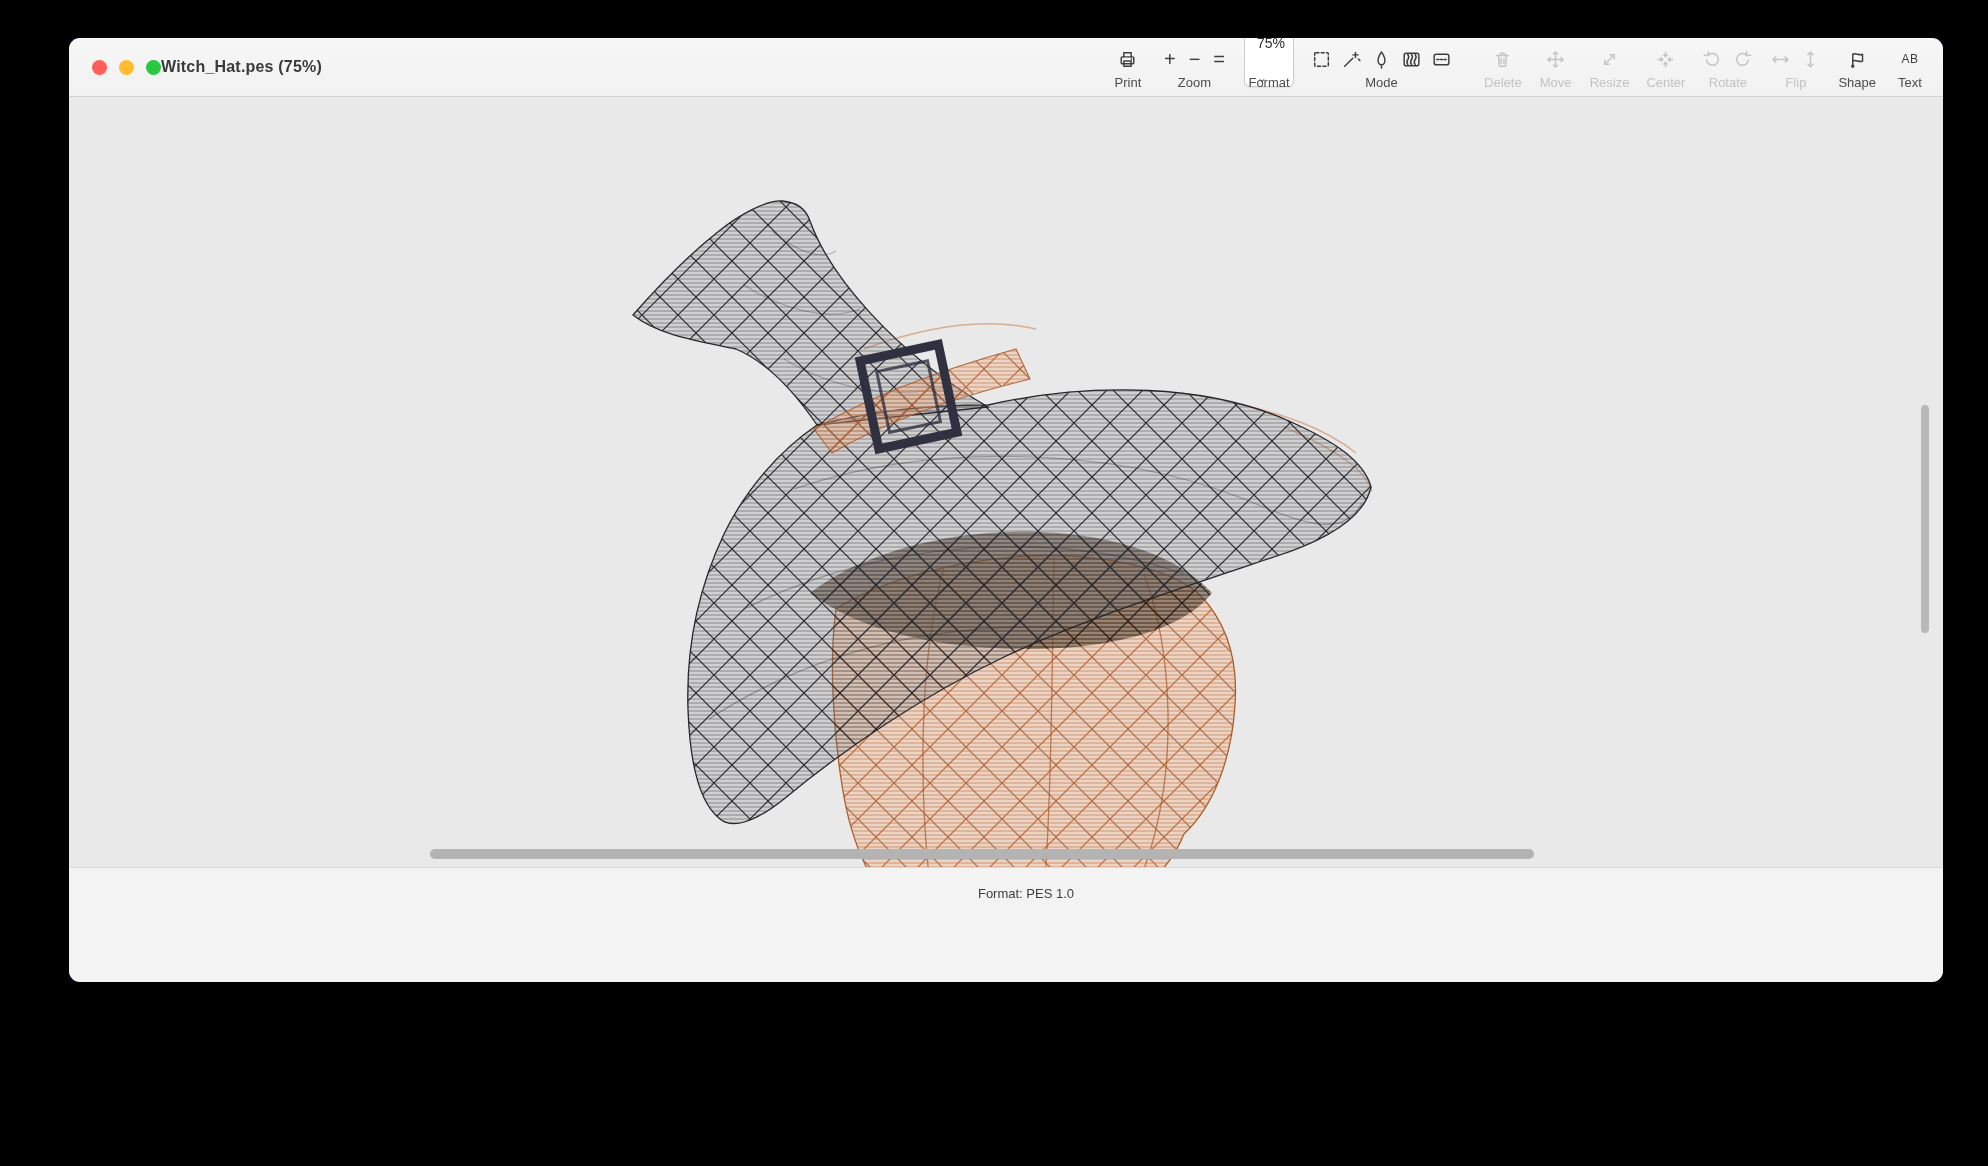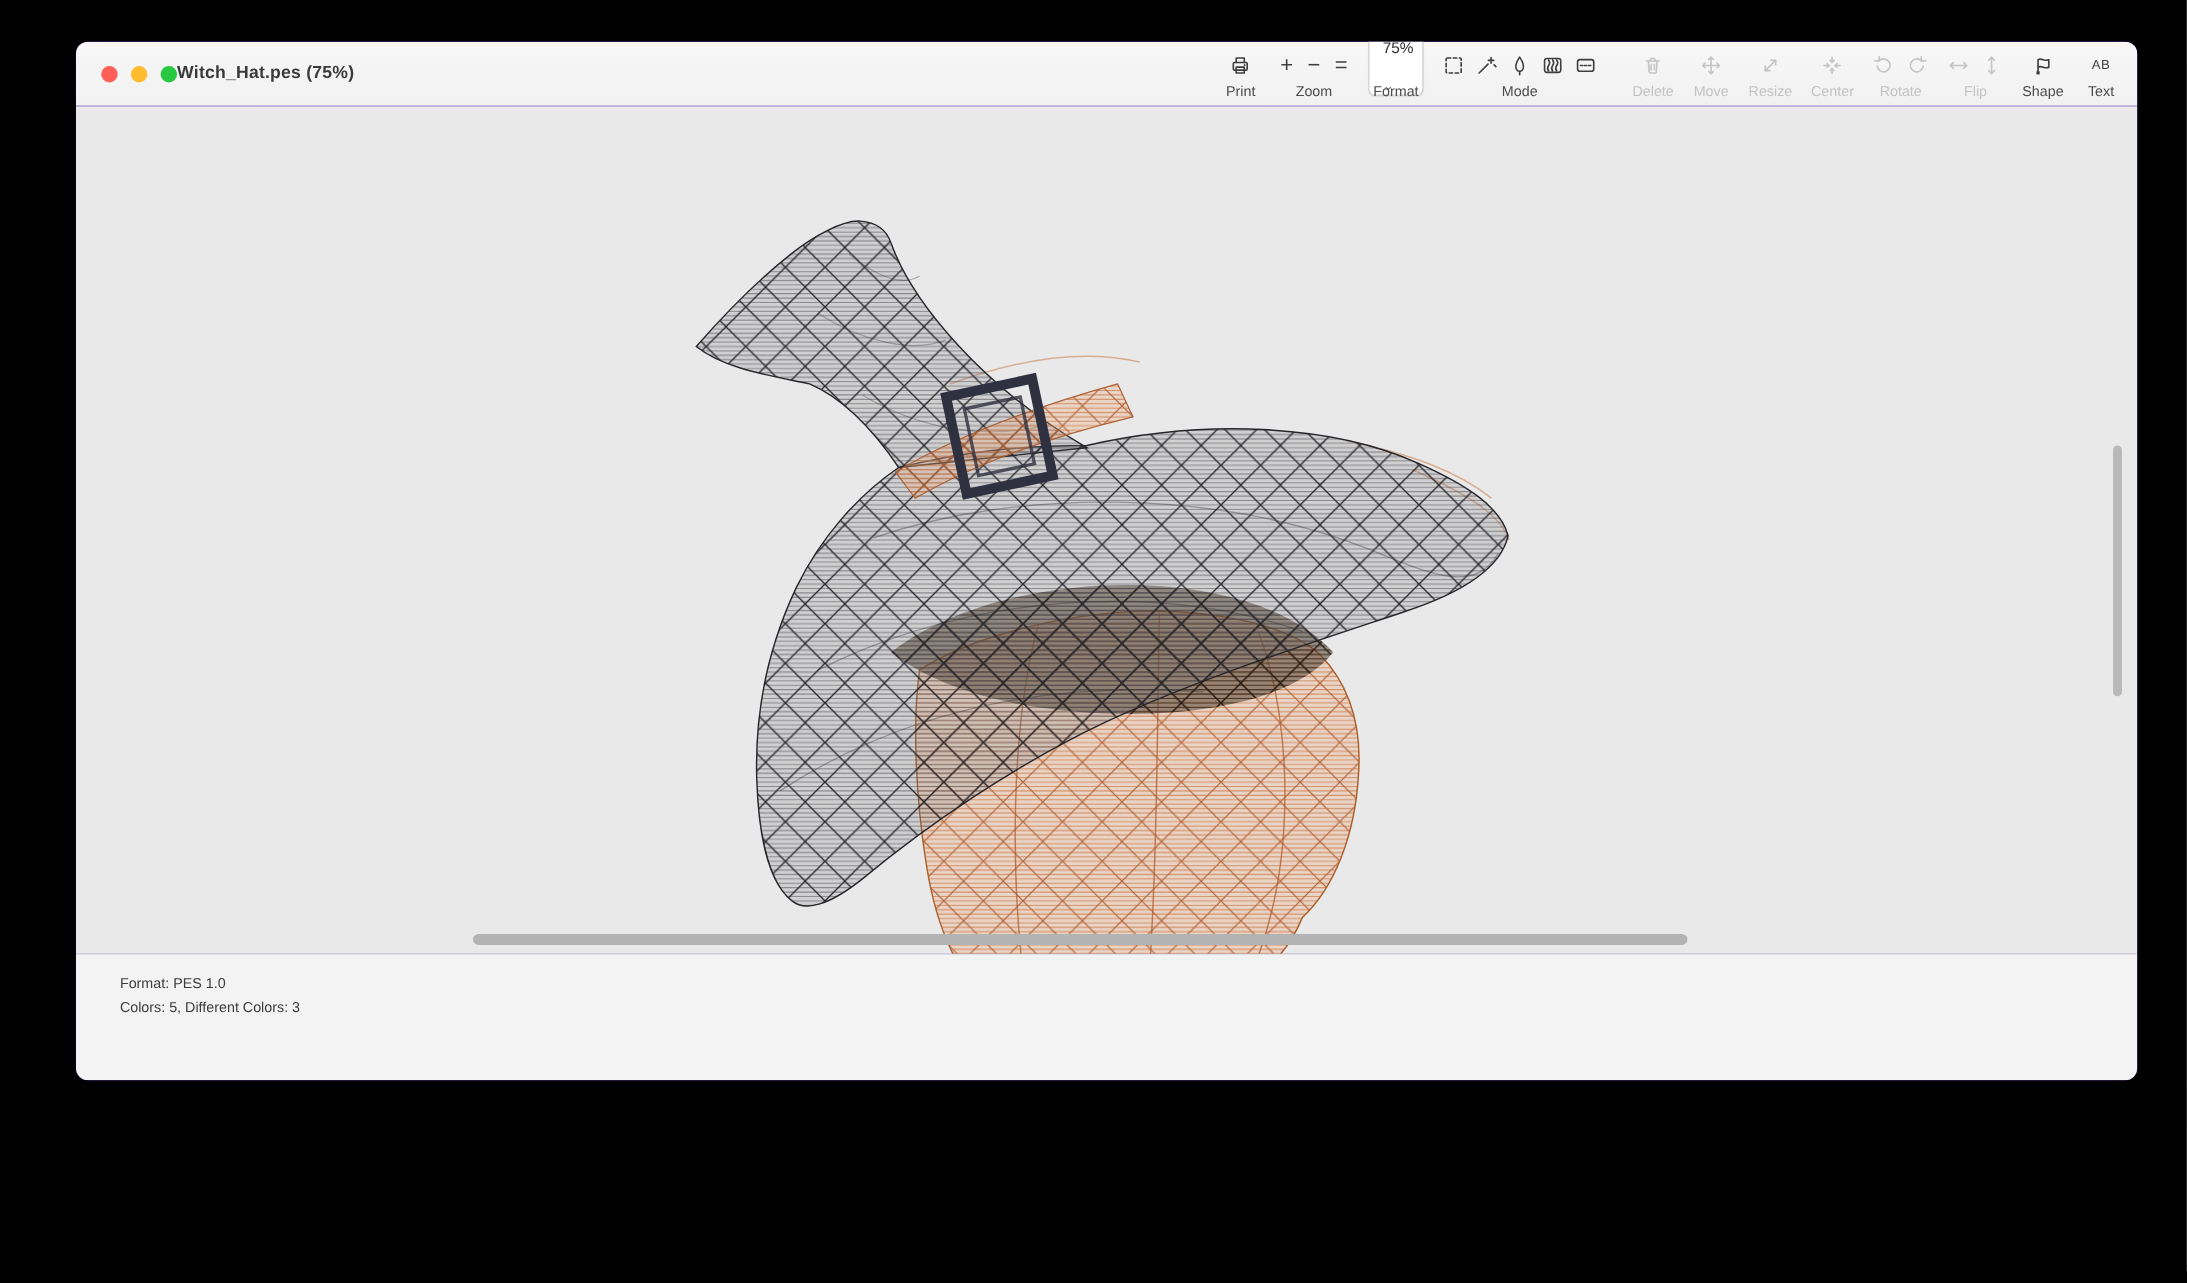--- a/index.html
+++ b/index.html
@@ -62,20 +62,21 @@
     border-radius:5px; background:#b3b3b3;
   }
   .vscroll {
     position:absolute; right:14px; top:308px; width:8px; height:228px;
     border-radius:4px; background:#b8b8b8;
   }
 
   .statusbar {
     flex:0 0 115px; background:#f3f3f3; border-top:1px solid #d9d9d9;
     padding:15px 0 0 40px;
+    text-align:center;
   }
   .status-line { font-size:13px; color:#3c3c3c; line-height:21.5px; }
 </style>
 </head>
 <body>
 
 <div class="window">
 
   <div class="titlebar">
     <div class="traffic">
@@ -348,16 +349,15 @@
         <rect x="259" y="177" width="52" height="62" fill="none" stroke="#2f3040" stroke-width="3" opacity="0.8"></rect>
       </g>
     </svg>
 
     <div class="hscroll"></div>
     <div class="vscroll"></div>
   </div>
 
   <div class="statusbar">
     <div class="status-line">Format: PES 1.0</div>
-    <div class="status-line">Colors: 5, Different Colors: 3</div>
   </div>
 
 </div>
 
 </body></html>

